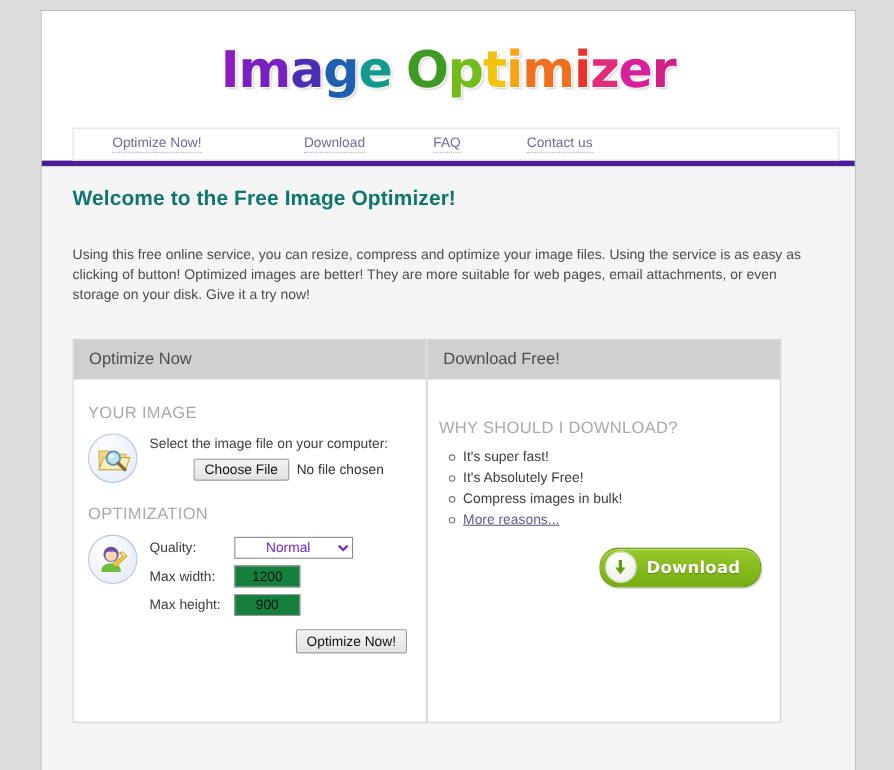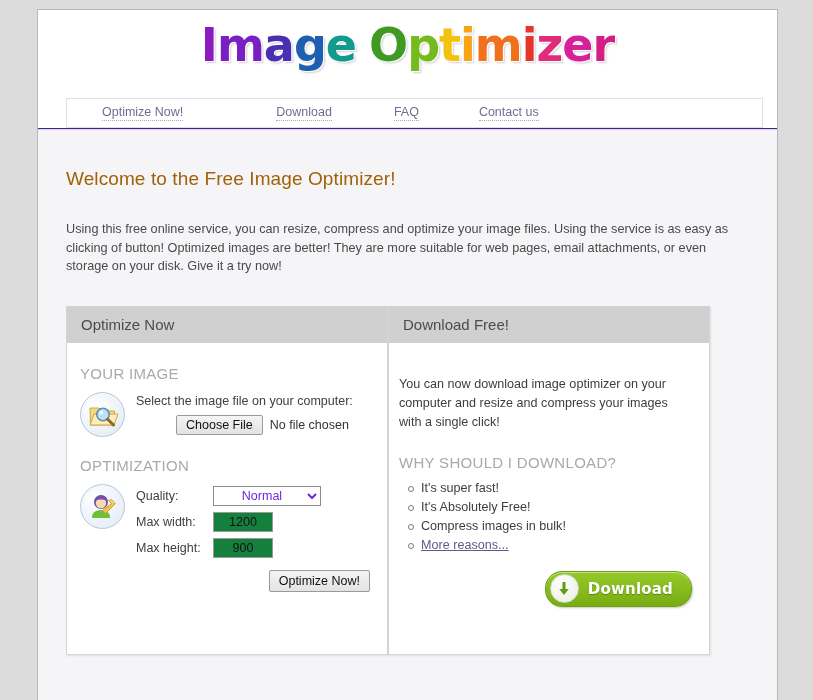--- a/index.html
+++ b/index.html
@@ -20,22 +20,22 @@
     width: 741px;
     height: 691px;
     background: #ffffff;
     border: 1px solid #b9b9bd;
     border-bottom: none;
     box-sizing: border-box;
   }
   
   .header-area {
     background: #ffffff;
-    padding-top: 12px;
-    border-bottom: 1px solid #4c1d95;
+    padding-top: 30px;
+    border-bottom: 5px solid #4c1d95;
   }
   .logo-wrap {
     text-align: center;
     height: 68px;
     line-height: 68px;
     white-space: nowrap;
   }
   .logo {
     display: inline-block;
     font-family: "DejaVu Sans", sans-serif;
@@ -74,23 +74,23 @@
   
   .body-area {
     background: #f5f4f7;
     height: 100%;
     padding: 0 28px;
     box-sizing: border-box;
     border-top: 1px solid #d8d8dc;
   }
   h1.welcome {
     font-size: 19px;
-    font-weight: normal;
-    color: #a16207;
-    margin: 38px 0 0 0;
+    font-weight: bold;
+    color: #0f766e;
+    margin: 18px 0 0 0;
     letter-spacing: 0.1px;
   }
   p.intro {
     font-size: 12.7px;
     color: #4a4a4a;
     line-height: 18.5px;
     margin: 30px 0 0 0;
     width: 672px;
   }
   
@@ -371,21 +371,20 @@
           <div class="optimize-btn-wrap">
             <button class="optimize-btn">Optimize Now!</button>
           </div>
 
         </div>
       </div>
 
       <div class="panel">
         <div class="panel-header">Download Free!</div>
         <div class="panel-body" style="padding-left:10px;padding-right:12px">
-          <p class="dl-text">You can now download image optimizer on your computer and resize and compress your images with a single click!</p>
           <div class="why-title">WHY SHOULD I DOWNLOAD?</div>
           <ul class="reasons">
             <li>It's super fast!</li>
             <li>It's Absolutely Free!</li>
             <li>Compress images in bulk!</li>
             <li><a class="more" href="#">More reasons...</a></li>
           </ul>
           <div class="dl-btn-wrap">
             <span class="dl-btn">
               <span class="dl-circle">

